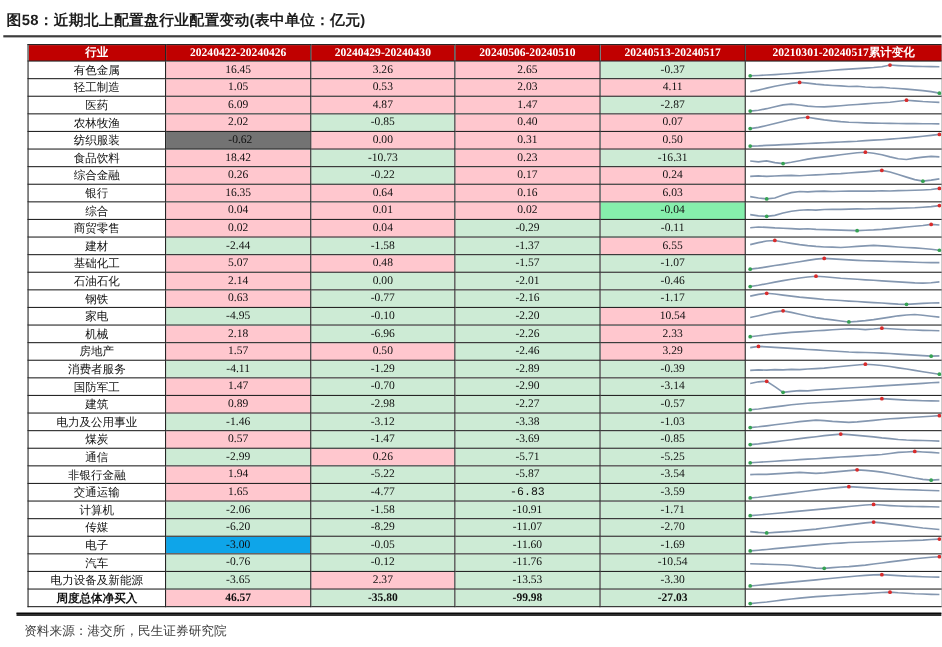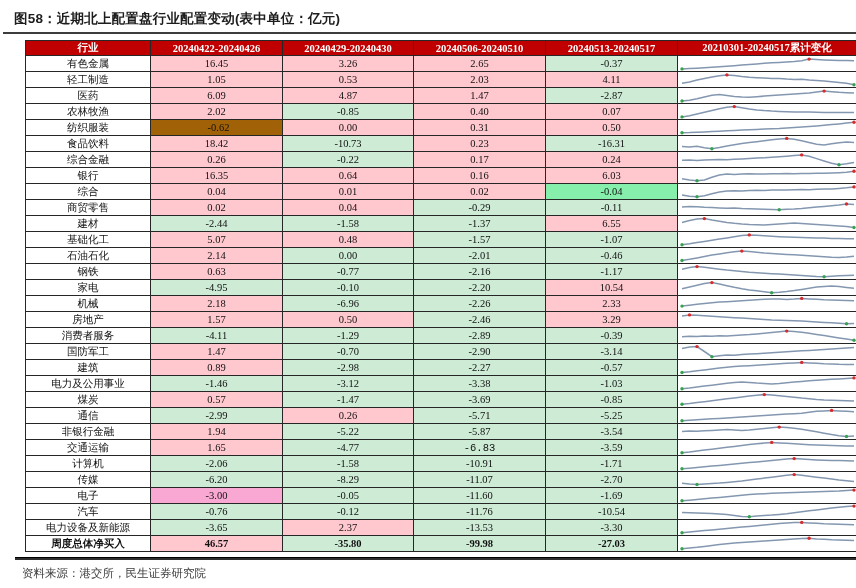--- a/index.html
+++ b/index.html
@@ -2,21 +2,21 @@
 <html><head>
 <meta charset="utf-8">
 <style>
   * { margin:0; padding:0; box-sizing:border-box; }
   body { background:#ffffff; }
   .page {
     position:relative; width:856px; height:588px; background:#ffffff;
     font-family:"Liberation Serif","DejaVu Serif",serif; overflow:hidden;
   }
   .fig-title {
-    position:absolute; left:14px; top:10px;
+    position:absolute; left:6px; top:10px;
     font-family:"Liberation Sans","DejaVu Sans",sans-serif;
     font-size:13.5px; font-weight:bold; color:#1d1d1d; letter-spacing:0.2px;
   }
   .title-rule {
     position:absolute; left:3px; top:32px; width:853px; height:2px; background:#3d3d3d;
   }
   table.flow {
     position:absolute; left:25px; top:40px; width:831px;
     border-collapse:collapse; table-layout:fixed;
     border:1.5px solid #111;
@@ -123,21 +123,21 @@
           <td class="spark">
             <svg class="sparkline" width="177" height="15" viewBox="0 0 177 15">
               <polyline points="2.0,12.9 9.5,11.8 17.0,10.1 24.4,8.3 31.9,6.4 39.4,4.7 46.9,3.3 54.3,2.6 61.8,3.8 69.3,5.0 76.8,5.9 84.3,6.6 91.7,7.1 99.2,7.4 106.7,7.7 114.2,7.9 121.7,8.0 129.1,8.1 136.6,8.3 144.1,8.4 151.6,8.4 159.0,8.5 166.5,8.5 174.0,8.6" fill="none" stroke="#8497B0" stroke-width="1.5"></polyline>
               <circle cx="54.3" cy="2.6" r="1.7" fill="#D92B2B"></circle>
               <circle cx="2.0" cy="12.9" r="1.7" fill="#35A253"></circle>
             </svg>
           </td>
         </tr>
         <tr>
           <td class="ind">纺织服装</td>
-          <td class="neg" style="background: #a16207; padding-left: 6px;">-0.62</td>
+          <td class="neg" style="background: #737373; padding-left: 6px;">-0.62</td>
           <td class="pos" style="background: rgb(255, 199, 206);">0.00</td>
           <td class="pos" style="background: rgb(255, 199, 206);">0.31</td>
           <td class="pos" style="background: rgb(255, 199, 206);">0.50</td>
           <td class="spark">
             <svg class="sparkline" width="177" height="15" viewBox="0 0 177 15">
               <polyline points="2.0,12.8 9.5,12.6 17.0,12.2 24.4,11.9 31.9,11.5 39.4,11.2 46.9,10.8 54.3,10.5 61.8,10.1 69.3,9.8 76.8,9.4 84.3,9.1 91.7,8.7 99.2,8.4 106.7,7.9 114.2,7.4 121.7,7.0 129.1,6.5 136.6,5.9 144.1,5.3 151.6,4.6 159.0,3.9 166.5,3.1 174.0,2.2" fill="none" stroke="#8497B0" stroke-width="1.5"></polyline>
               <circle cx="174.0" cy="2.2" r="1.7" fill="#D92B2B"></circle>
               <circle cx="2.0" cy="12.8" r="1.7" fill="#35A253"></circle>
             </svg>
           </td>
@@ -445,21 +445,21 @@
           <td class="spark">
             <svg class="sparkline" width="177" height="15" viewBox="0 0 177 15">
               <polyline points="2.0,11.3 9.5,12.0 17.0,12.5 24.4,12.0 31.9,11.5 39.4,11.1 46.9,10.4 54.3,9.7 61.8,9.0 69.3,8.0 76.8,7.1 84.3,6.1 91.7,5.2 99.2,4.3 106.7,3.3 114.2,2.6 121.7,3.3 129.1,4.3 136.6,5.2 144.1,6.1 151.6,7.1 159.0,8.0 166.5,8.7 174.0,9.4" fill="none" stroke="#8497B0" stroke-width="1.5"></polyline>
               <circle cx="114.2" cy="2.6" r="1.7" fill="#D92B2B"></circle>
               <circle cx="17.0" cy="12.5" r="1.7" fill="#35A253"></circle>
             </svg>
           </td>
         </tr>
         <tr>
           <td class="ind">电子</td>
-          <td class="neg" style="background: #f9a8d4;">-3.00</td>
+          <td class="neg" style="background: #0ea5e9;">-3.00</td>
           <td class="neg" style="background: rgb(205, 235, 213);">-0.05</td>
           <td class="neg" style="background: rgb(205, 235, 213);">-11.60</td>
           <td class="neg" style="background: rgb(205, 235, 213);">-1.69</td>
           <td class="spark">
             <svg class="sparkline" width="177" height="15" viewBox="0 0 177 15">
               <polyline points="2.0,12.8 9.5,12.2 17.0,11.5 24.4,10.8 31.9,10.1 39.4,9.4 46.9,8.7 54.3,8.0 61.8,7.3 69.3,6.6 76.8,6.1 84.3,5.7 91.7,5.2 99.2,5.0 106.7,4.7 114.2,4.5 121.7,4.3 129.1,4.0 136.6,3.8 144.1,3.6 151.6,3.3 159.0,3.0 166.5,2.5 174.0,2.1" fill="none" stroke="#8497B0" stroke-width="1.5"></polyline>
               <circle cx="174.0" cy="2.1" r="1.7" fill="#D92B2B"></circle>
               <circle cx="2.0" cy="12.8" r="1.7" fill="#35A253"></circle>
             </svg>
           </td>

